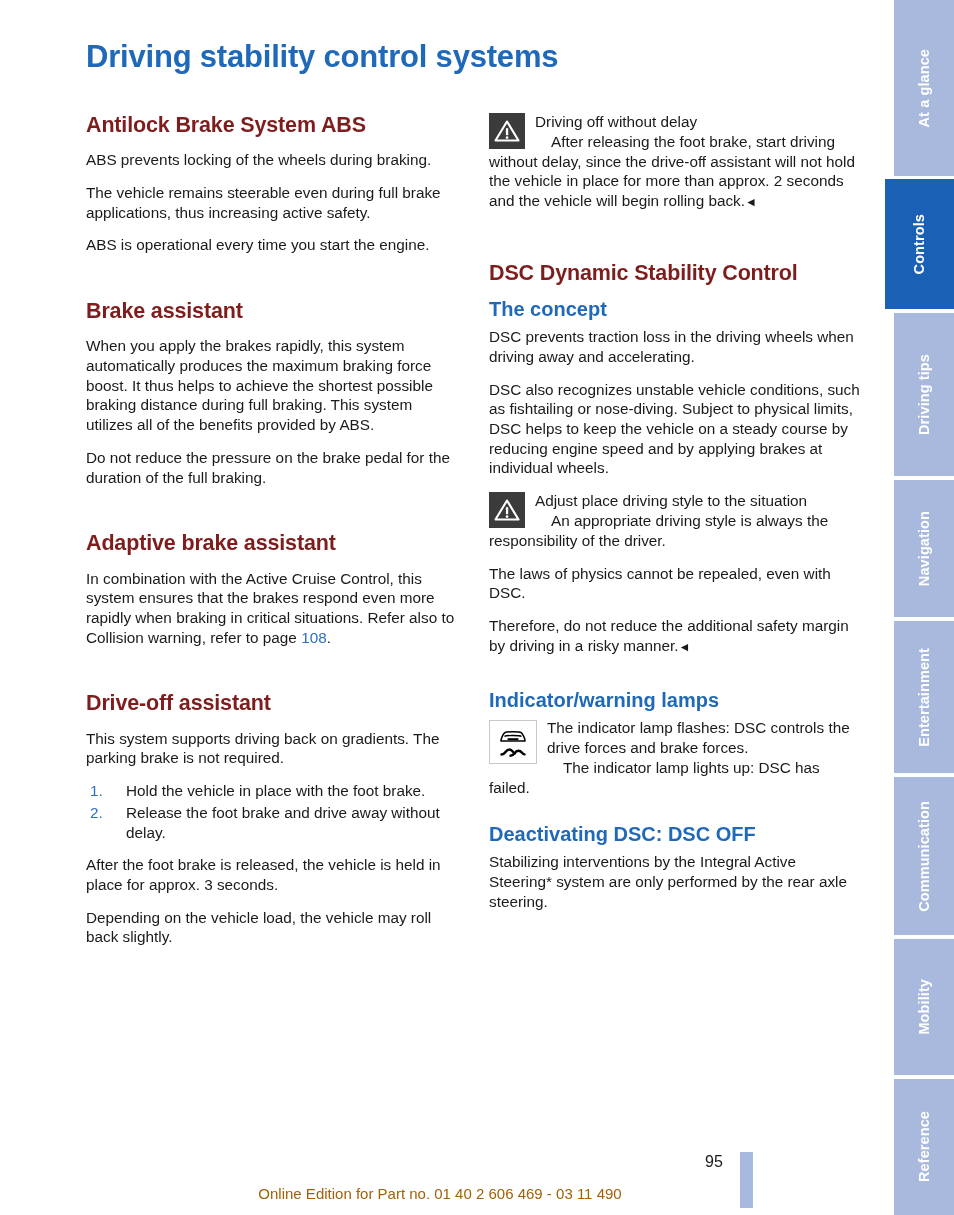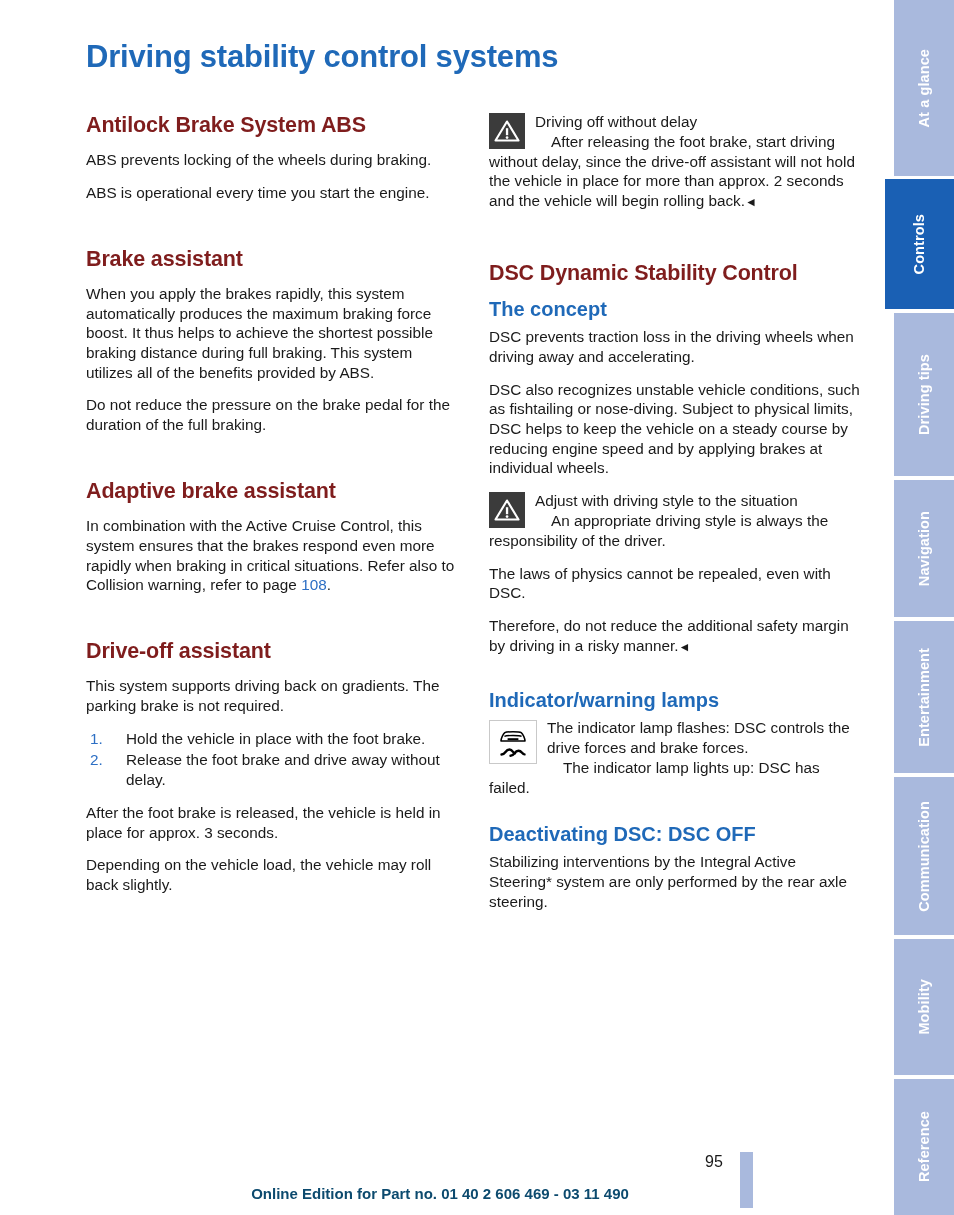--- a/index.html
+++ b/index.html
@@ -208,22 +208,21 @@
     height: 56px;
     background: #a9b9dd;
   }
   #footer-note {
     position: absolute;
     left: 0;
     top: 1185px;
     width: 880px;
     text-align: center;
     font-size: 15px;
-    color: #0c4a6e;
-    font-weight: bold;
+    color: #a16207;
   }
 </style>
 </head>
 <body>
 
 <div id="page">
 
   <div id="tab-rail">
     <div class="tab" style="top:0px;height:176px;">
       <span class="tab-label">At a glance</span>
@@ -254,20 +253,21 @@
   <div id="content">
 
     <h1 class="page-title">Driving stability control systems</h1>
 
     <div class="columns">
 
       <div class="col">
 
         <h2 class="sec">Antilock Brake System ABS</h2>
         <p class="body">ABS prevents locking of the wheels during braking.</p>
+        <p class="body">The vehicle remains steerable even during full brake applications, thus increasing active safety.</p>
         <p class="body">ABS is operational every time you start the engine.</p>
 
         <div class="spacer-lg"></div>
 
         <h2 class="sec">Brake assistant</h2>
         <p class="body">When you apply the brakes rapidly, this system automatically produces the maximum braking force boost. It thus helps to achieve the shortest possible braking distance during full braking. This system utilizes all of the benefits provided by ABS.</p>
         <p class="body">Do not reduce the pressure on the brake pedal for the duration of the full braking.</p>
 
         <div class="spacer-lg"></div>
 
@@ -317,21 +317,21 @@
         <p class="body">DSC also recognizes unstable vehicle conditions, such as fishtailing or nose-diving. Subject to physical limits, DSC helps to keep the vehicle on a steady course by reducing engine speed and by applying brakes at individual wheels.</p>
 
         <div class="notice">
           <span class="icon-warn">
             <svg width="26" height="24" viewBox="0 0 26 24" aria-hidden="true">
               <polygon points="13,2.5 24.5,21.5 1.5,21.5" fill="none" stroke="#ffffff" stroke-width="2.1" stroke-linejoin="round"></polygon>
               <rect x="11.9" y="9.2" width="2.3" height="7" fill="#ffffff"></rect>
               <circle cx="13.05" cy="18.6" r="1.35" fill="#ffffff"></circle>
             </svg>
           </span>
-          <span class="n-title">Adjust with driving style to the situation</span>
+          <span class="n-title">Adjust place driving style to the situation</span>
           <span class="n-body">An appropriate driving style is always the responsibility of the driver.</span>
         </div>
 
         <p class="body">The laws of physics cannot be repealed, even with DSC.</p>
         <p class="body"><span>Therefore, do not reduce the additional safety margin by driving in a risky manner.</span><span class="endmark">◄</span></p>
 
         <div class="spacer-md"></div>
 
         <h3 class="sub">Indicator/warning lamps</h3>
 

